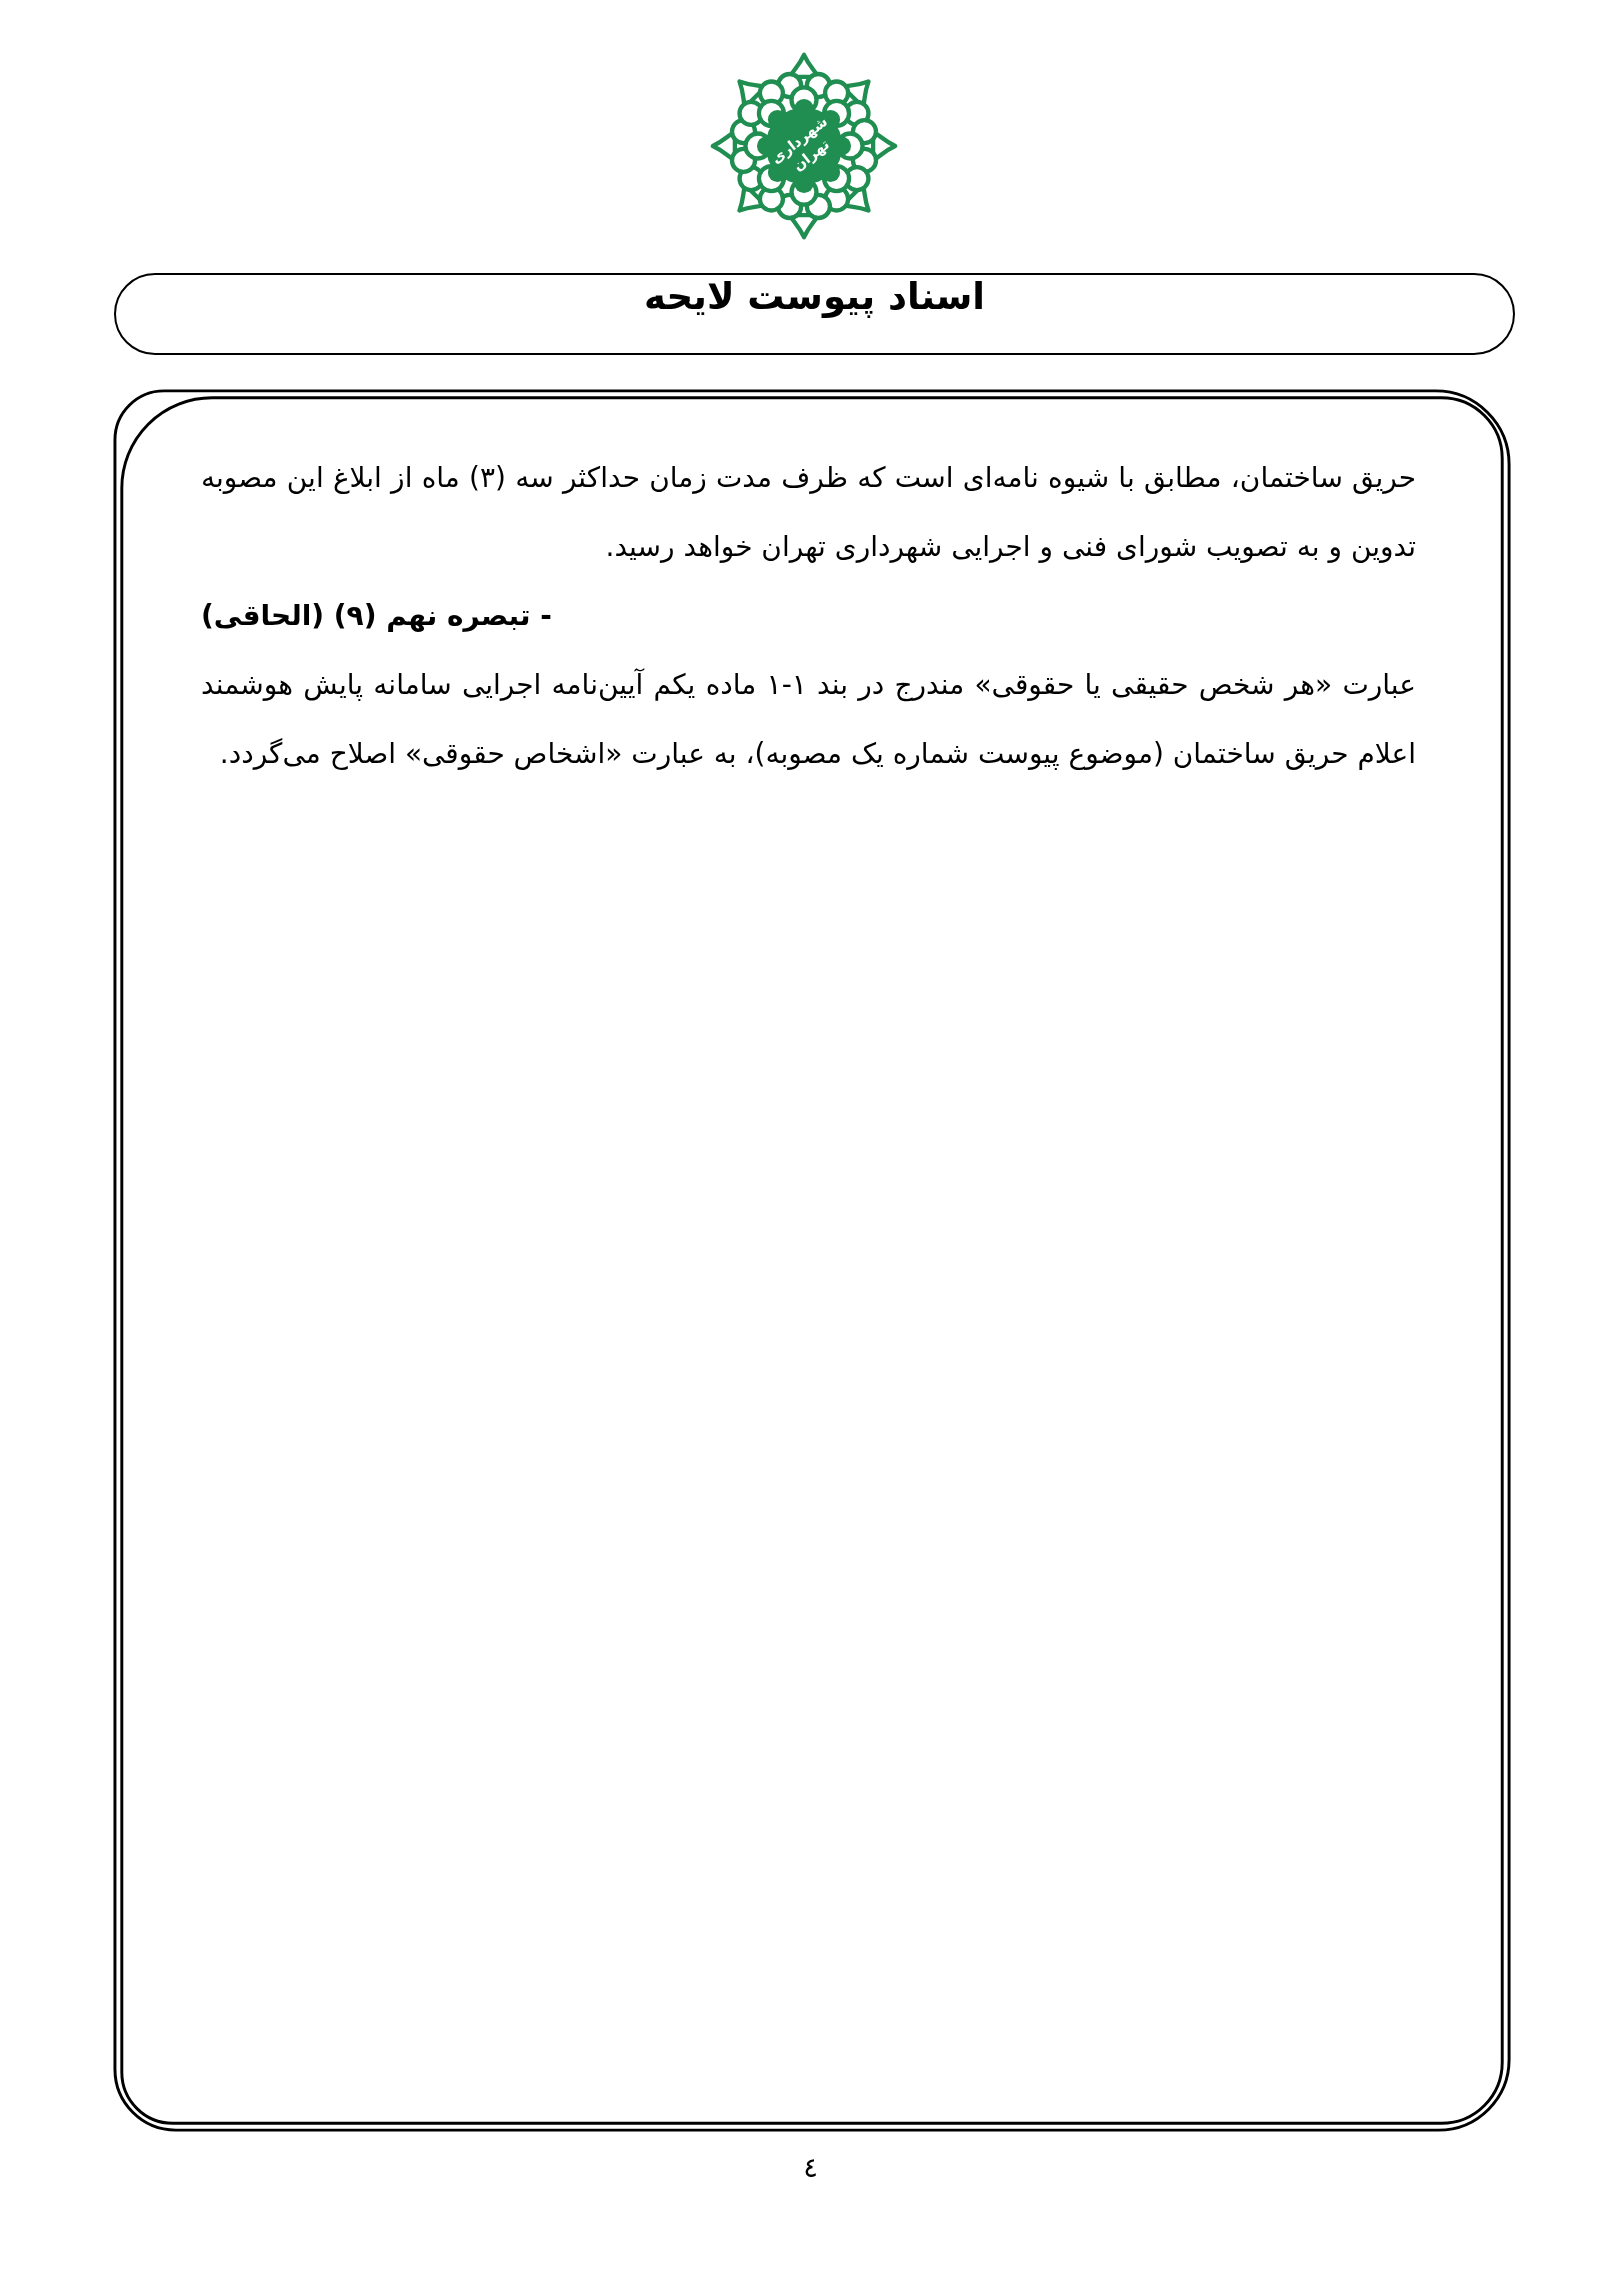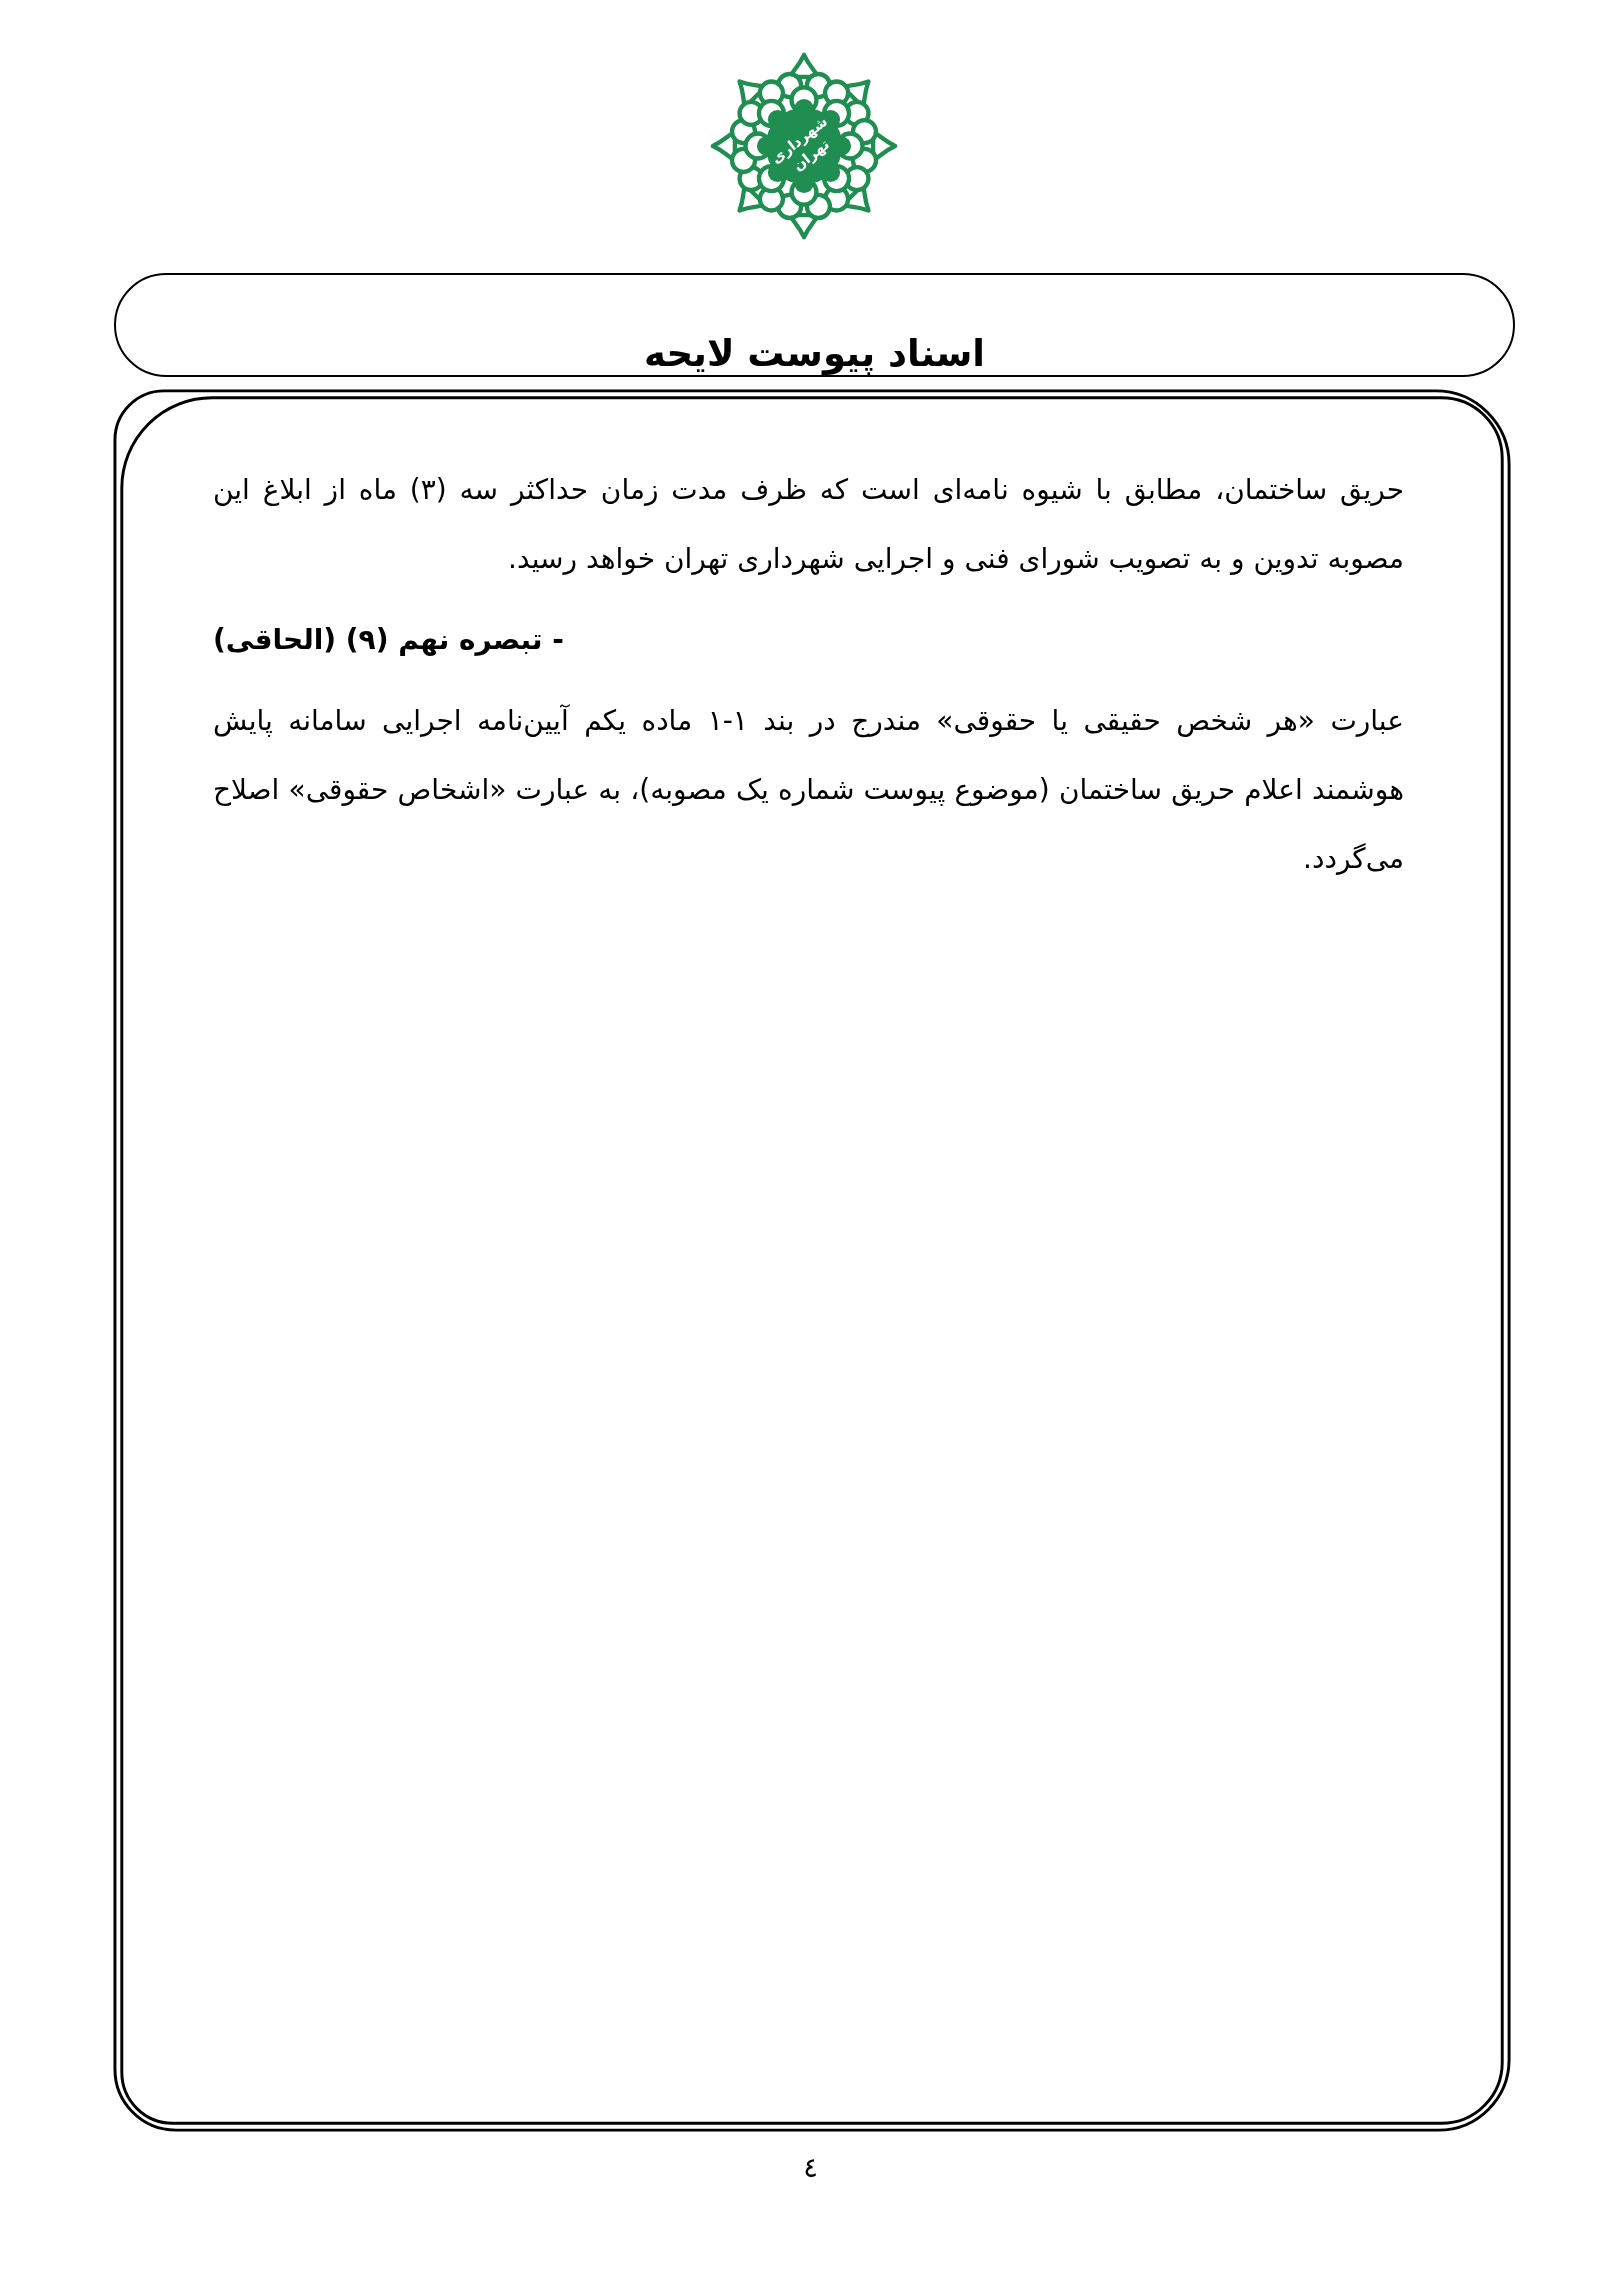--- a/index.html
+++ b/index.html
@@ -10,45 +10,45 @@
     font-family:"DejaVu Sans",sans-serif;
     overflow:hidden;
   }
   
   .logo{
     position:absolute;left:708px;top:49px;width:192px;height:194px;
   }
   .logo svg{width:100%;height:100%;}
   
   .banner{
-    position:absolute;left:114px;top:273px;width:1401px;height:104px;
+    position:absolute;left:114px;top:273px;width:1401px;height:82px;
     border:2.9px solid #000;border-radius:54px;
     box-sizing:border-box;
-    display:flex;align-items:flex-end;justify-content:center;
+    display:flex;align-items:flex-start;justify-content:center;
   }
   .banner .title{
     font-family:"DejaVu Sans",sans-serif;
     font-weight:bold;font-size:37px;color:#000;
     direction:rtl;
     letter-spacing:0;
   }
   
   .frame{
     position:absolute;left:110px;top:386px;width:1406px;height:1751px;
   }
   .frame svg{width:100%;height:100%;display:block;}
   
   .content{
     position:absolute;left:201px;top:443px;width:1215px;
     direction:rtl;
     font-family:"DejaVu Sans",sans-serif;
     font-size:28px;color:#000;
     line-height:69px;
   }
-  .content p{margin:12px;padding:0;}
+  .content p{margin:0;padding:0;}
   .para{text-align:justify;}
   .heading{font-weight:bold;text-align:left;}
   
   .pageno{
     position:absolute;left:0;top:2152px;width:1621px;
     text-align:center;
     font-family:"DejaVu Sans",sans-serif;
     font-size:27.4px;color:#000;
     direction:rtl;
   }

